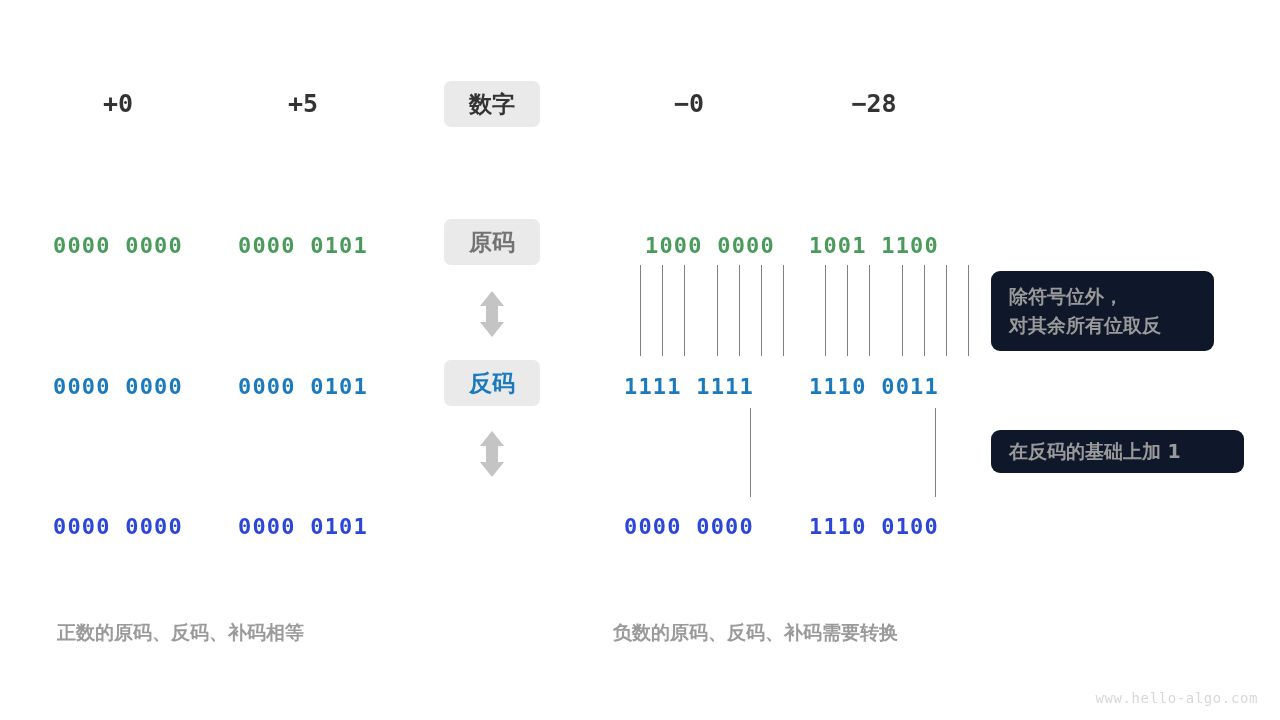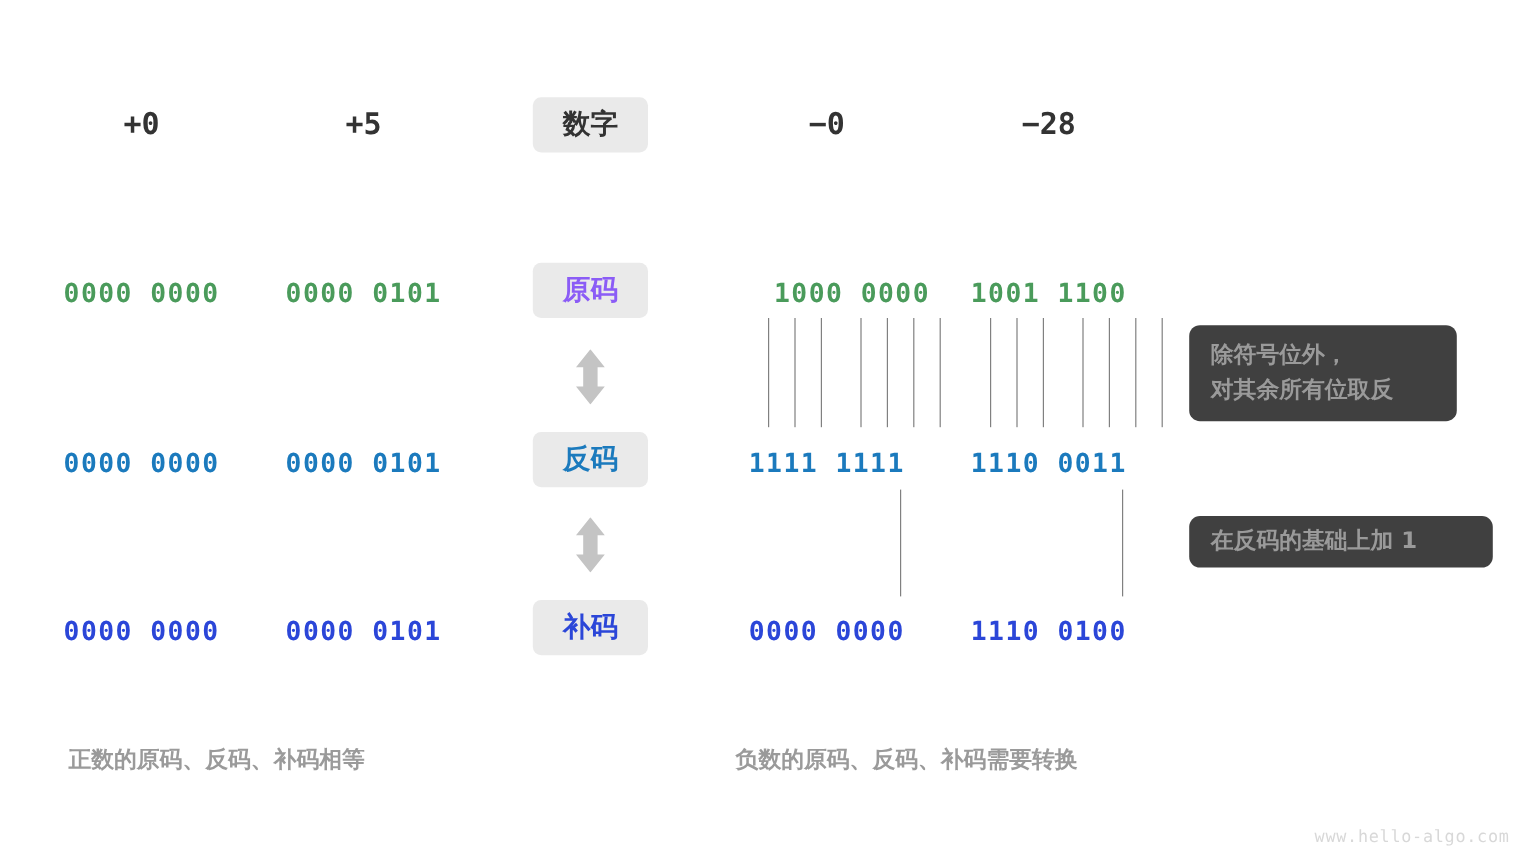--- a/index.html
+++ b/index.html
@@ -41,21 +41,21 @@
   
   .pill {
     background: #eaeaea;
     border-radius: 7px;
     font-family: "DejaVu Sans", sans-serif;
     font-weight: bold;
     font-size: 23px;
     line-height: 1;
   }
   .pill-dark  { color: #333333; }
-  .pill-green { color: #8b5cf6; }
+  .pill-green { color: #737373; }
   .pill-blue  { color: #1b7abd; }
   .pill-navy  { color: #2b46d8; }
 
   
   .bits {
     font-family: "DejaVu Sans Mono", monospace;
     font-size: 22px;
     font-weight: bold;
     letter-spacing: 1.2px;
   }
@@ -73,21 +73,21 @@
   
   .tick {
     position: absolute;
     width: 1px;
     background: #808080;
   }
 
   
   .note {
     position: absolute;
-    background: #404040;
+    background: #0f172a;
     border-radius: 9px;
     color: #9a9a9a;
     font-family: "DejaVu Sans", sans-serif;
     font-weight: bold;
     font-size: 19px;
     line-height: 1.55;
     display: flex;
     align-items: center;
     padding: 9px 18px;
     box-sizing: border-box;
@@ -169,23 +169,20 @@
   </div>
   <div class="cell bits c-blue" style="left:808px; top:369px; width:132px; height:34px;">
     <span>1110 0011</span>
   </div>
 
   <div class="cell bits c-navy" style="left:52px; top:509px; width:132px; height:34px;">
     <span>0000 0000</span>
   </div>
   <div class="cell bits c-navy" style="left:237px; top:509px; width:132px; height:34px;">
     <span>0000 0101</span>
-  </div>
-  <div class="cell pill pill-navy" style="left:444px; top:500px; width:96px; height:46px;">
-    <span>补码</span>
   </div>
   <div class="cell bits c-navy" style="left:623px; top:509px; width:132px; height:34px;">
     <span>0000 0000</span>
   </div>
   <div class="cell bits c-navy" style="left:808px; top:509px; width:132px; height:34px;justify-content:center;">
     <span>1110 0100</span>
   </div>
 
   <div class="cell" style="left:479px; top:291px; width:26px; height:46px;">
     <svg class="arrow-updown" viewBox="0 0 26 46">

